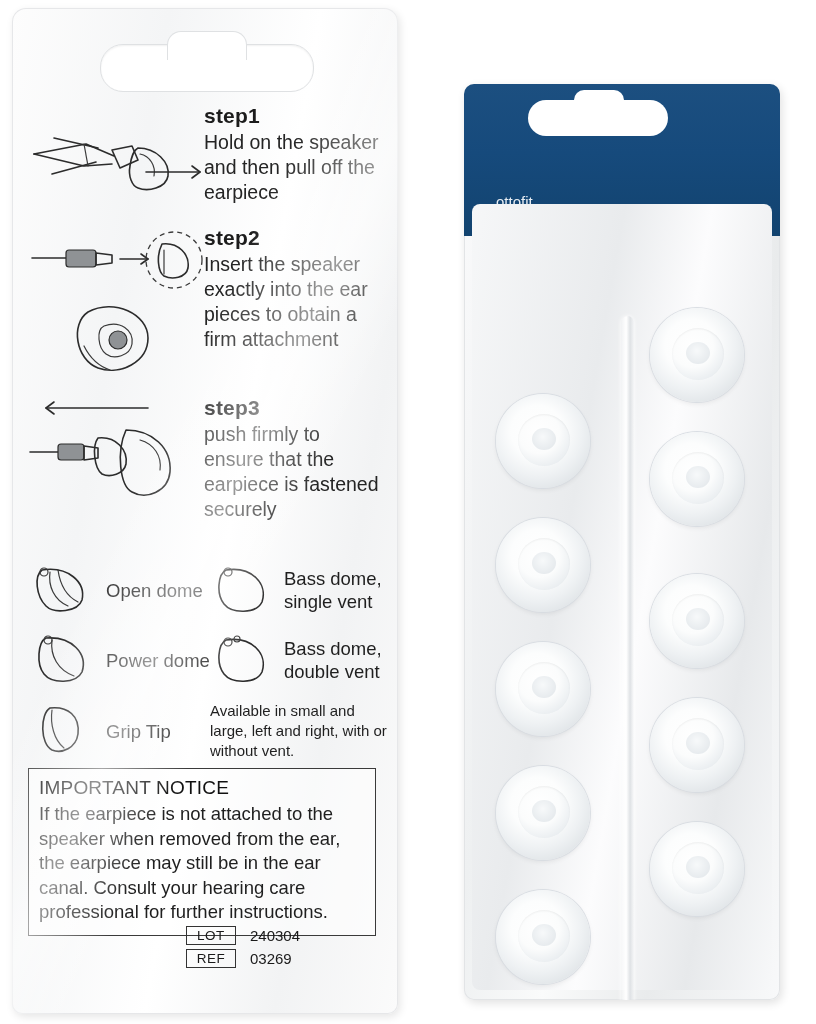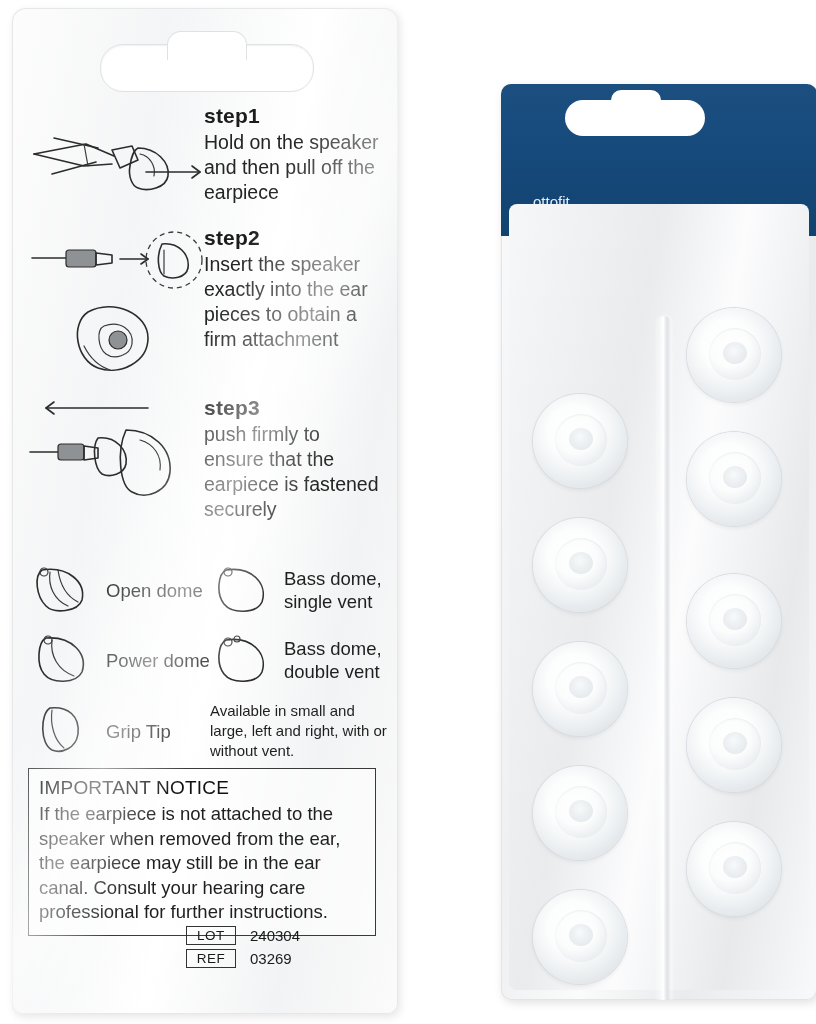--- a/index.html
+++ b/index.html
@@ -149,21 +149,21 @@
     font-size: 13.5px;
     letter-spacing: 0.5px;
     min-width: 38px;
     text-align: center;
   }
   .code-val { margin-left: 14px; font-size: 15px; }
 
   
   .pack-right {
     position: absolute;
-    left: 501px;
+    left: 464px;
     top: 84px;
     width: 316px;
     height: 916px;
     border-radius: 10px;
     background: linear-gradient(100deg,#fbfbfc 0%, #eef0f1 30%, #fafbfb 50%, #e9ebec 72%, #f8f9fa 100%);
     box-shadow: 0 0 0 1px #e2e4e6 inset, 2px 3px 10px rgba(0,0,0,0.12);
     overflow: hidden;
   }
   .blue-header {
     position: absolute;

